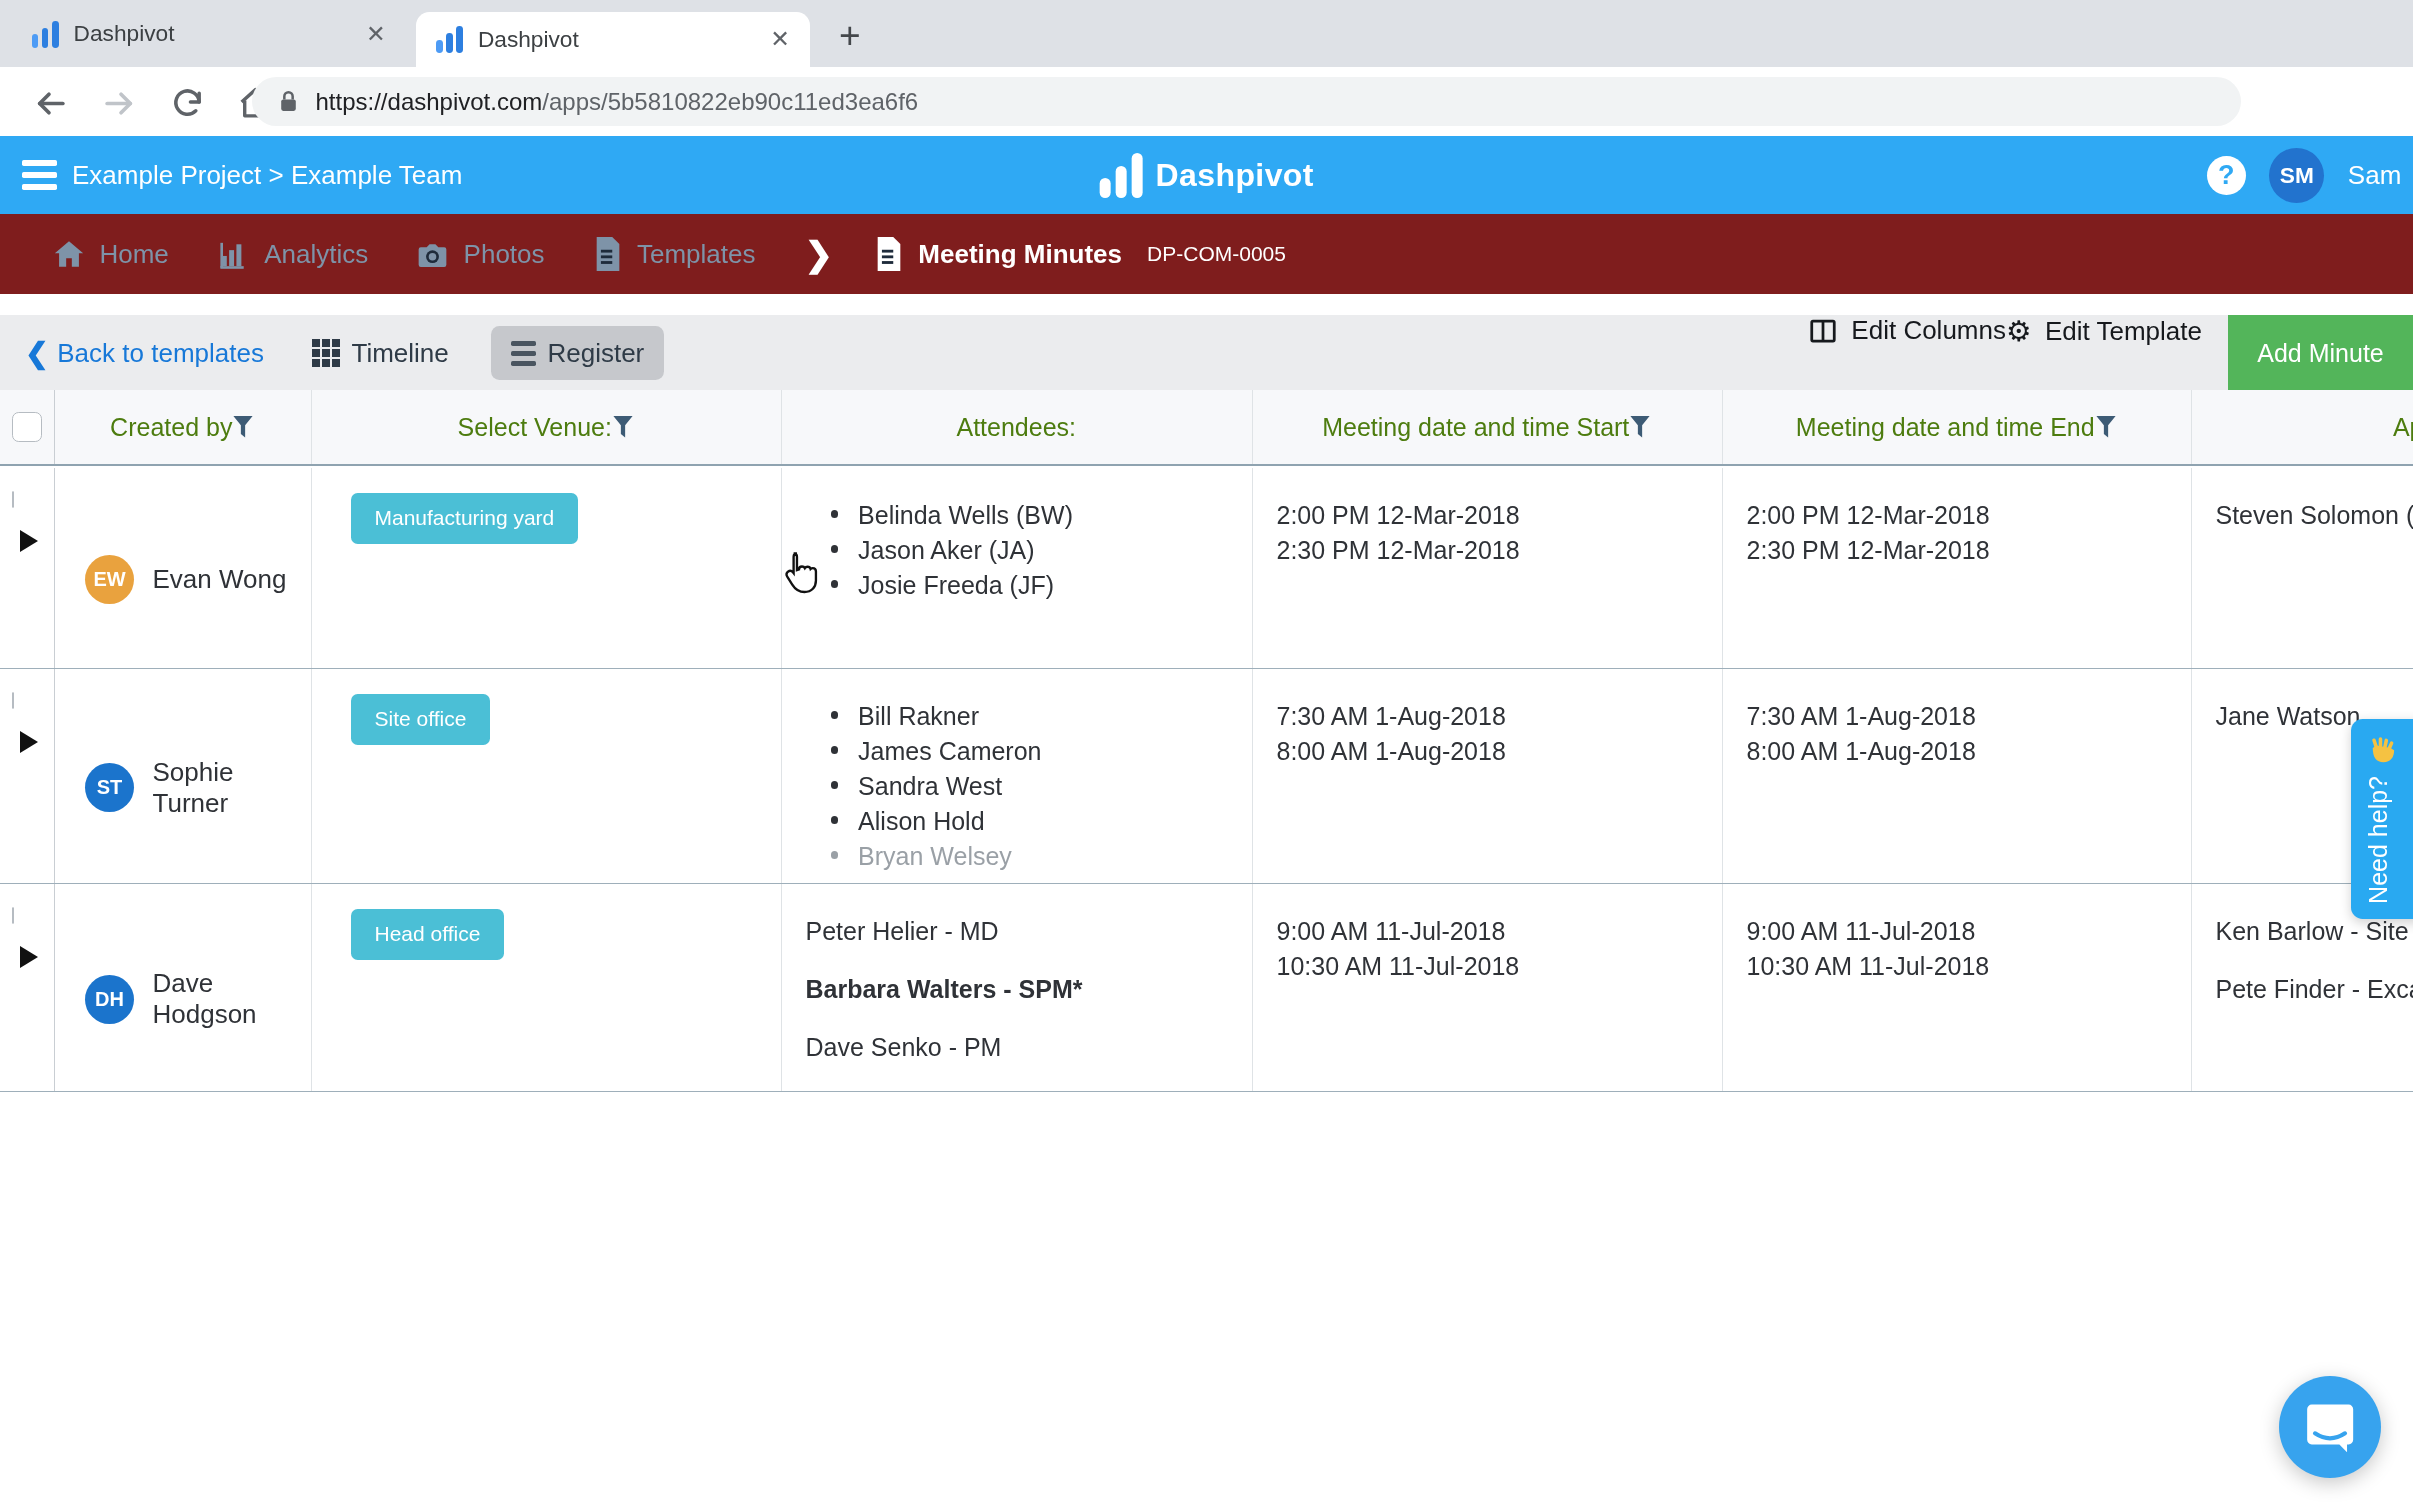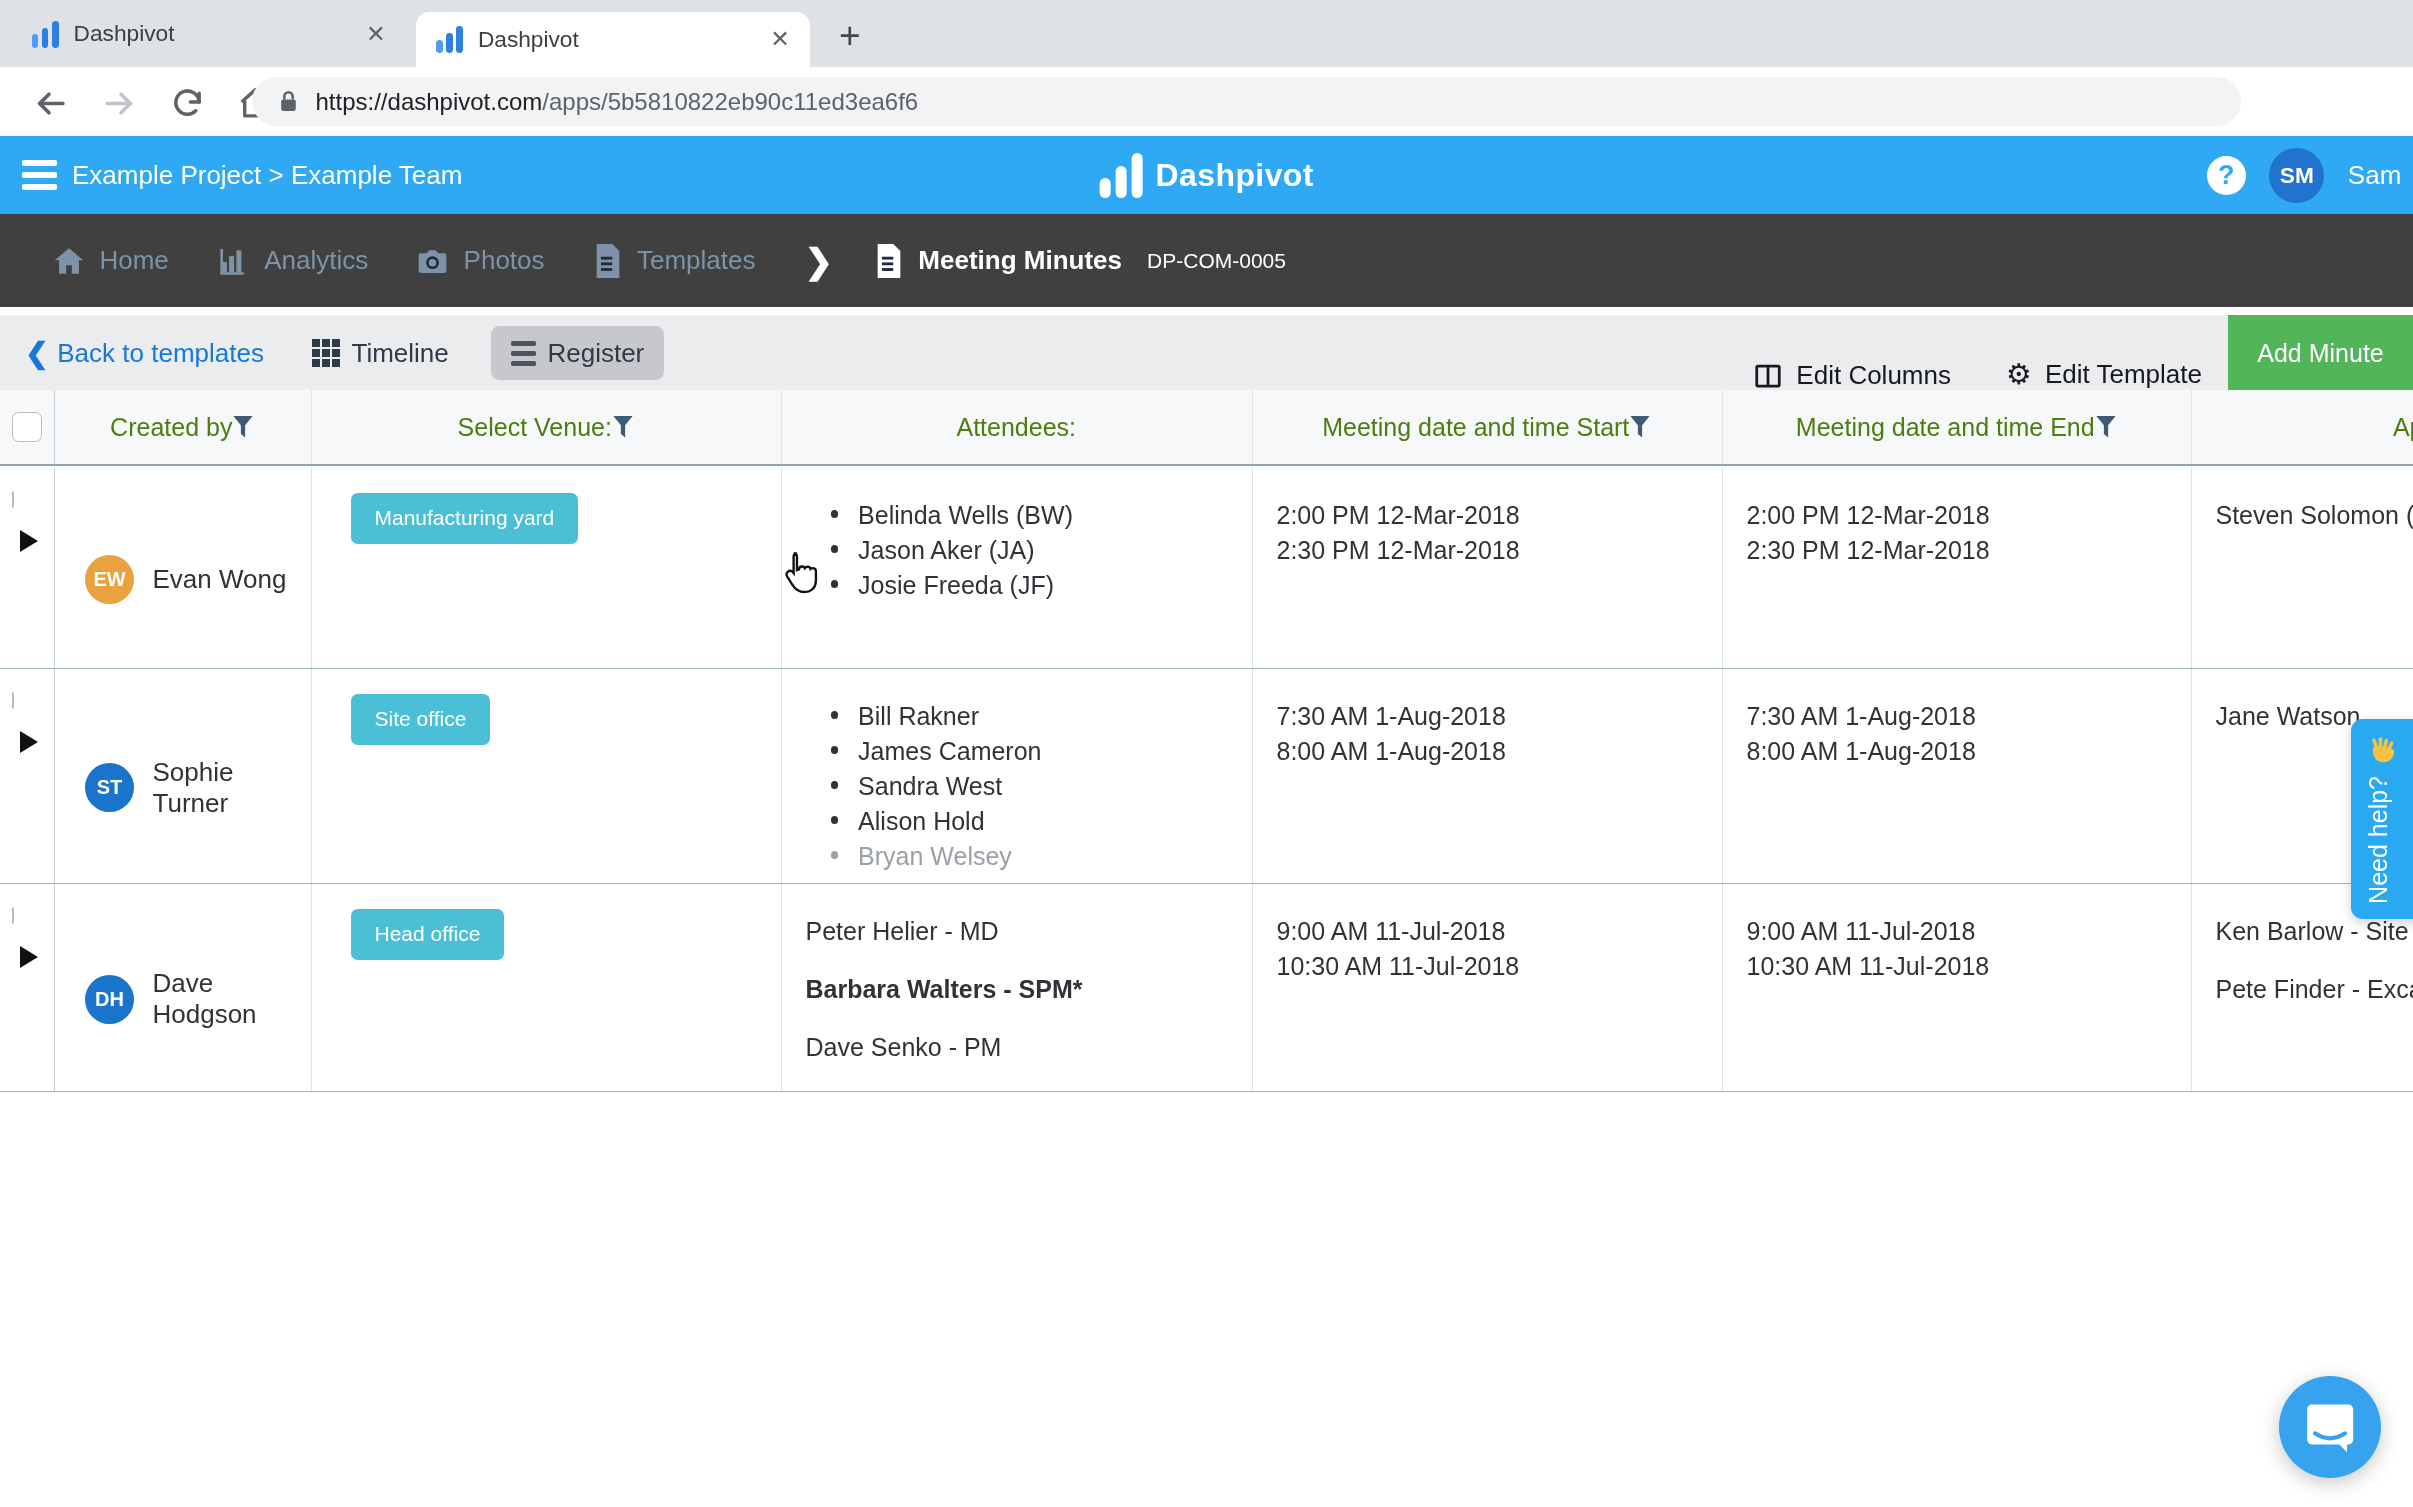--- a/index.html
+++ b/index.html
@@ -40,41 +40,41 @@
   .logo-bars { display:flex; align-items:flex-end; gap:5px; }
   .logo-bars i { display:block; width:11px; background:#fff; border-radius:5.9px; }
   .logo-bars i:nth-child(1){height:20px;} .logo-bars i:nth-child(2){height:32px;} .logo-bars i:nth-child(3){height:45px;}
   .logo-text { font-size:32px; font-weight:bold; letter-spacing:0.4px; }
   .header-right { position:absolute; right:11.7px; top:0; height:100%; display:flex; align-items:center; gap:23.5px; }
   .help-icon { width:39px; height:39px; border-radius:50%; background:#fff; color:#2FA9F4; font-weight:bold; font-size:27px; display:flex; align-items:center; justify-content:center; }
   .user-avatar { width:55px; height:55px; border-radius:50%; background:#2273CE; color:#fff; font-weight:bold; font-size:22.7px; display:flex; align-items:center; justify-content:center; }
   .user-name { font-size:26px; }
 
   
-  .dark-nav { position:absolute; left:0; top:214px; width:100%; height:93px; background:#404040; display:flex; align-items:center; }
+  .dark-nav { position:absolute; left:0; top:214px; width:100%; height:80px; background:#7f1d1d; display:flex; align-items:center; }
   .dn-item { display:flex; align-items:center; gap:13.4px; color:#7E93A8; font-size:26px; margin-left:47px; }
   .dn-item:first-child { margin-left:52px; }
   .dn-item svg { display:block; }
   .dn-chevron { color:#fff; font-size:34px; font-weight:bold; margin-left:49px; }
   .dn-current { display:flex; align-items:center; gap:13.4px; color:#fff; margin-left:40px; }
   .dn-current .dn-title { font-size:26px; font-weight:600; }
   .dn-current .dn-code { font-size:21px; margin-left:11.7px; color:#fff; }
 
   
   .subbar { position:absolute; left:0; top:315px; width:100%; height:76px; background:#EBECEE; }
   .back-link { position:absolute; left:25px; top:0; height:76px; display:flex; align-items:center; gap:8.4px; color:#1778D8; font-size:26px; }
   .back-link .chev { font-size:28.5px; font-weight:bold; }
   .view-switch { position:absolute; left:292px; top:0; height:76px; display:flex; align-items:center; gap:22px; }
   .view-btn { display:flex; align-items:center; gap:11.7px; color:#2F3B47; font-size:26px; padding:11.7px 20px; border-radius:8.4px; }
   .view-btn.selected { background:#C6C8CC; }
   .grid-ic { display:grid; grid-template-columns:repeat(3,7.6px); grid-gap:2.5px; }
   .grid-ic i { width:7.6px; height:7.6px; background:#2F3B47; }
   .lines-ic { display:flex; flex-direction:column; gap:5px; }
   .lines-ic i { width:25px; height:5px; background:#4A5560; border-radius:1.7px; }
-  .subbar-right { position:absolute; right:211px; top:0; height:76px; display:flex; align-items:flex-end; gap:55px; }
+  .subbar-right { position:absolute; right:211px; top:0; height:76px; display:flex; align-items:flex-start; }
   .sb-action { display:flex; align-items:center; gap:13.4px; color:#16191D; font-size:26px; }
   .gear-glyph { font-size:28.5px; }
   .add-minute { position:absolute; right:0; top:0; width:185px; height:76px; background:#53B55A; color:#fff; font-size:25px; border:none; display:flex; align-items:center; justify-content:center; }
 
   
   .grid-cols { display:grid; grid-template-columns:55px 257px 470px 471px 470px 469px 520px; }
   .thead { position:absolute; left:0; top:390px; width:2712px; height:76px; background:#F7F8FA; border-bottom:2.5px solid #8FA3B0; }
   .th { display:flex; align-items:center; justify-content:center; padding:0 25px 0 23.5px; font-size:25px; font-weight:normal; color:#4d7c0f; border-right:1.7px solid #DFE3E6; }
   .th.no-border { border-right:none; }
   .th-sel { display:flex; align-items:center; justify-content:center; border-right:1.7px solid #C9CED3; }

